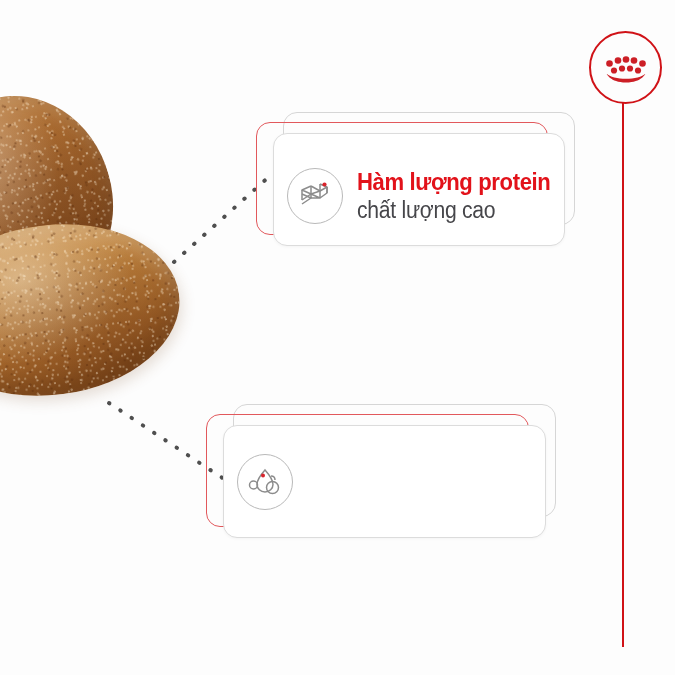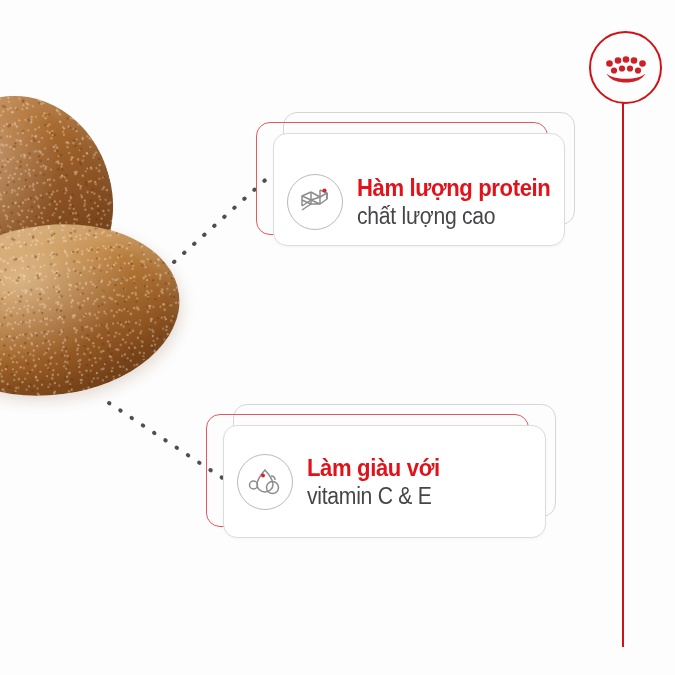--- a/index.html
+++ b/index.html
@@ -206,21 +206,21 @@
   </svg>
 
   <div class="callout" style="left:256px; top:112px; width:330px; height:150px;">
 
     <div class="layer layer-back" style="left:27px; top:0px; width:292px; height:113px;"></div>
 
     <div class="layer layer-red" style="left:0px; top:10px; width:292px; height:113px;"></div>
 
     <div class="layer layer-front" style="left:17px; top:21px; width:292px; height:113px;"></div>
 
-    <div class="callout-body" style="left:17px; top:21px; width:292px; height:126px; padding:0 12px 0 14px;margin-top:6px;">
+    <div class="callout-body" style="left:17px; top:21px; width:292px; height:126px; padding:0 12px 0 14px;">
       <div class="icon-badge">
         <svg width="40" height="34" viewBox="0 0 40 34" aria-hidden="true">
           <g fill="none" stroke="#8c8c8c" stroke-width="1.5" stroke-linejoin="round">
             <path d="M7 21 L16 15 L7 11 L16 7"></path>
             <path d="M7 25 L16 19 L7 15"></path>
             <path d="M16 7 L25 12 L16 15 L25 19 L16 19"></path>
             <path d="M25 12 L32 8 L25 5"></path>
             <path d="M25 19 L32 14 L32 8"></path>
             <path d="M7 11 L7 21 M16 7 L16 19 M25 5 L25 19 M32 8 L32 14"></path>
           </g>
@@ -244,24 +244,20 @@
         <svg width="40" height="36" viewBox="0 0 40 36" aria-hidden="true">
           <g fill="none" stroke="#8c8c8c" stroke-width="1.5">
             <path d="M20 6 C20 6 12 15 12 20.5 C12 24.6 15.6 28 20 28 C24.4 28 28 24.6 28 20.5 C28 15 20 6 20 6 Z"></path>
             <circle cx="27.5" cy="23.5" r="6"></circle>
             <circle cx="8.5" cy="21" r="4"></circle>
             <path d="M26 12 C29 12 30 14 30 16"></path>
           </g>
           <circle cx="18" cy="11.5" r="2" fill="#d8242c"></circle>
         </svg>
       </div>
-      <div class="callout-text">
-        <div class="callout-title">Làm giàu với</div>
-        <div class="callout-subtitle">vitamin C &amp; E</div>
-      </div>
     </div>
   </div>
 
   <div class="brand-rule"></div>
   <div class="brand-mark">
     <svg class="brand-crown" viewBox="0 0 46 30" aria-hidden="true">
       <g fill="#cc1f26">
         <circle cx="6.5" cy="10.5" r="3.3"></circle>
         <circle cx="15" cy="7.5" r="3.3"></circle>
         <circle cx="23" cy="6.5" r="3.3"></circle>

